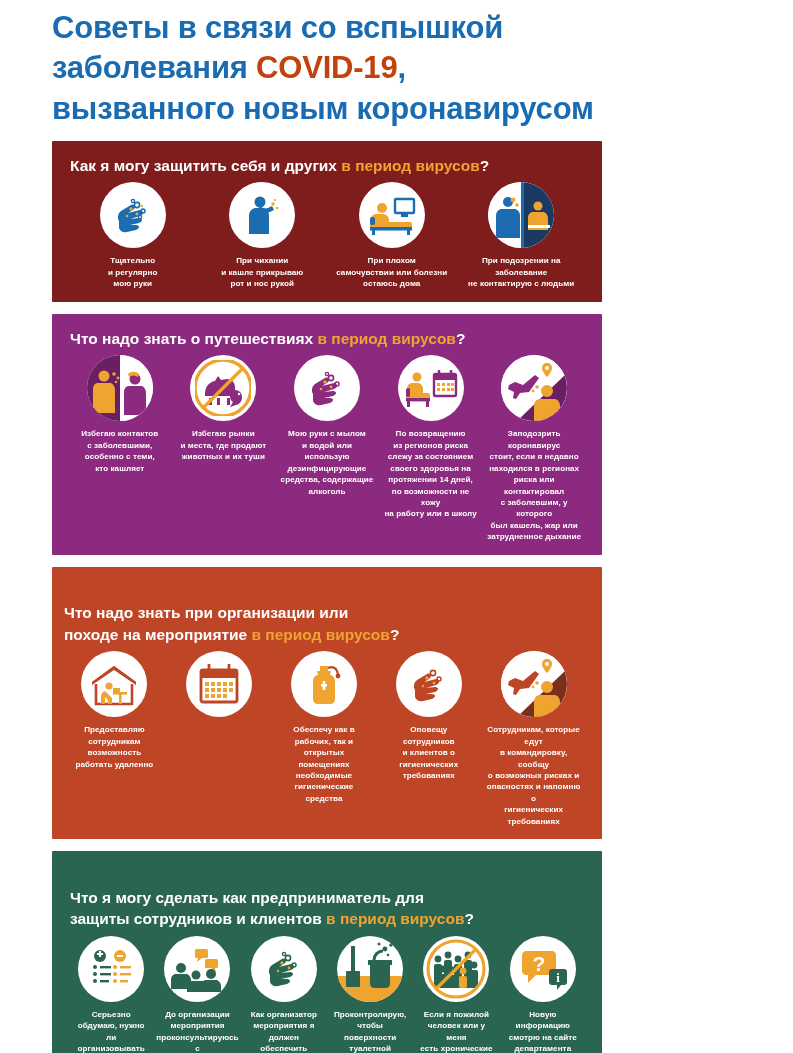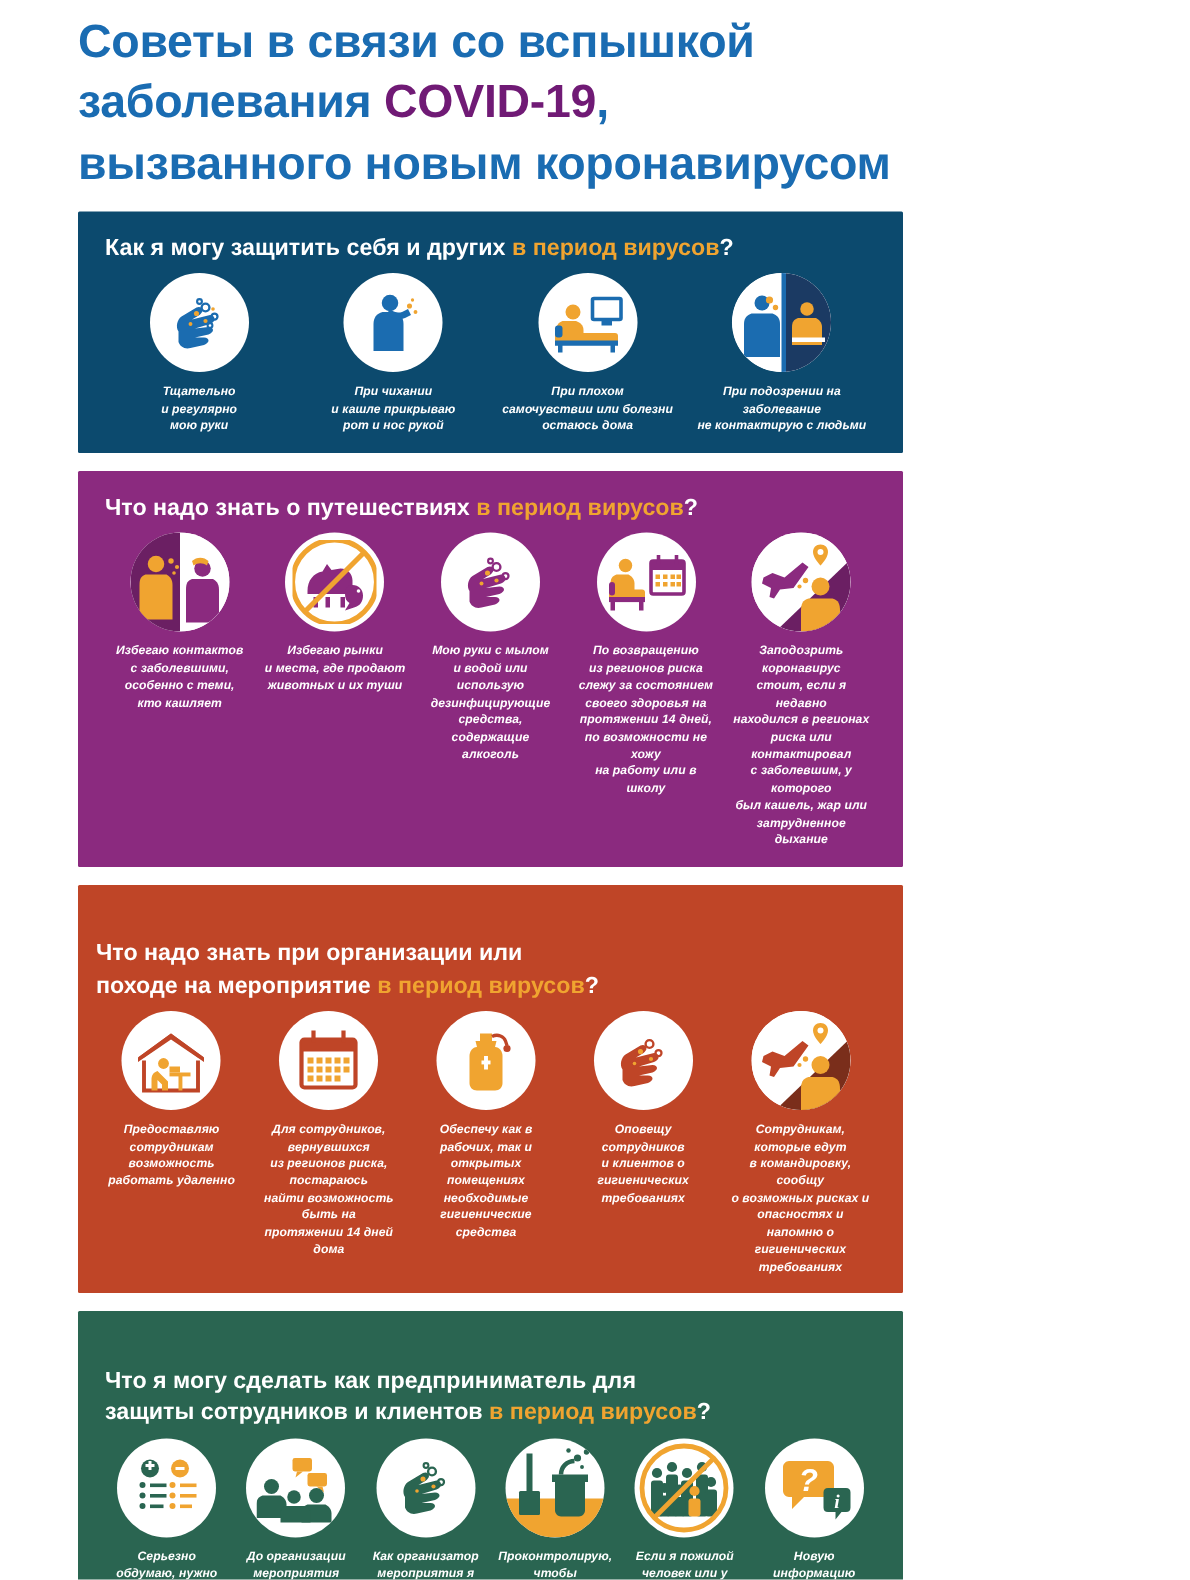--- a/index.html
+++ b/index.html
@@ -21,29 +21,29 @@
   
   .title {
     padding-top: 8px;
     font-size: 31px;
     font-weight: bold;
     line-height: 1.30;
     color: #1A6CB2;
     letter-spacing: -0.2px;
     width: 700px;
   }
-  .title .accent { color: #701a75; margin-top: 24px; }
+  .title .accent { color: #c2410c; margin-top: 24px; }
 
   
   .section {
     margin-top: 12px;
     padding: 14px 18px 12px 18px;
     border-radius: 1px;
   }
-  .sec-blue   { background: #0c4a6e; }
+  .sec-blue   { background: #7f1d1d; }
   .sec-purple { background: #8B2A7F; }
   .sec-red    { background: #BF4527; padding-left: 12px; }
   .sec-green  { background: #2A6551; }
 
   .sec-head {
     color: #ffffff;
     font-size: 15.5px;
     font-weight: bold;
     line-height: 1.38;
     margin-bottom: 6px;
@@ -56,21 +56,20 @@
     justify-content: space-between;
     gap: 4px;
   }
   .card {
     flex: 1 1 0;
     display: flex;
     flex-direction: column;
     align-items: center;
     text-align: center;
     min-width: 0;
-    font-style: italic;
   }
   .bubble {
     width: 66px;
     height: 66px;
     border-radius: 50%;
     background: #ffffff;
     display: flex;
     align-items: center;
     justify-content: center;
     overflow: hidden;
@@ -346,24 +345,20 @@
               <rect x="22" y="28" width="4" height="4"></rect>
                 <rect x="28" y="28" width="4" height="4"></rect>
               <rect x="34" y="28" width="4" height="4"></rect>
               <rect x="10" y="34" width="4" height="4"></rect>
                 <rect x="16" y="34" width="4" height="4"></rect>
               <rect x="22" y="34" width="4" height="4"></rect>
                 <rect x="28" y="34" width="4" height="4"></rect>
             </g>
           </svg>
         </div>
-        <div class="cap" style="white-space:pre-line">Для сотрудников, вернувшихся
-из регионов риска, постараюсь
-найти возможность быть на
-протяжении 14 дней дома</div>
       </div>
 
       <div class="card">
         <div class="bubble">
           <svg width="48" height="48" viewBox="0 0 48 48">
             <path d="M20 6h8v5h-8z" fill="#F0A430"></path>
             <path d="M17 11h14l-1 4h-12z" fill="#F0A430"></path>
             <path d="M18 15h12c3 0 5 3 5 6v18c0 3-2 5-5 5H18c-3 0-5-2-5-5V21c0-3 2-6 5-6z" fill="#F0A430"></path>
             <rect x="21" y="24" width="6" height="2.6" fill="#fff"></rect>
             <rect x="22.7" y="21" width="2.6" height="9" fill="#fff"></rect>

